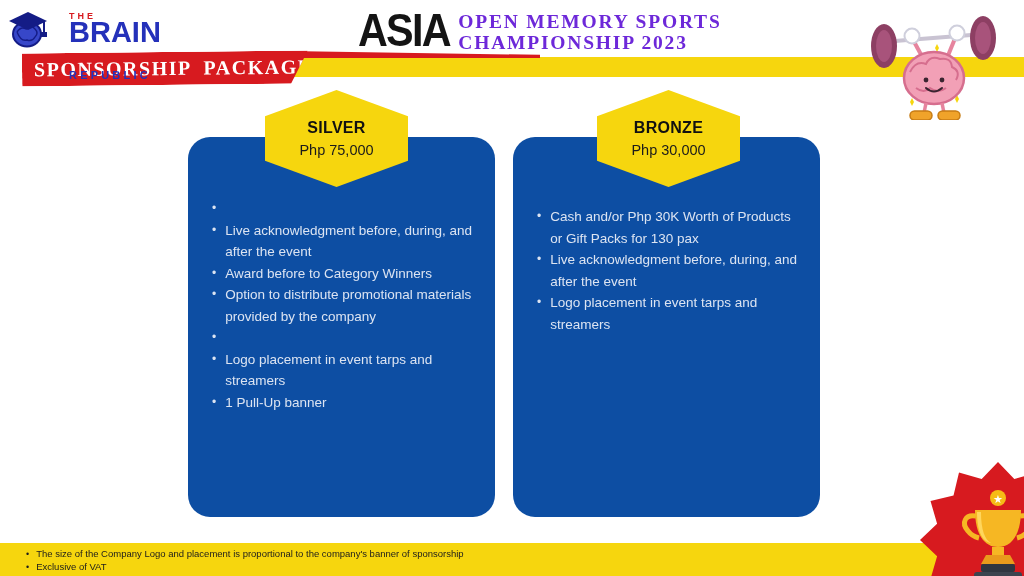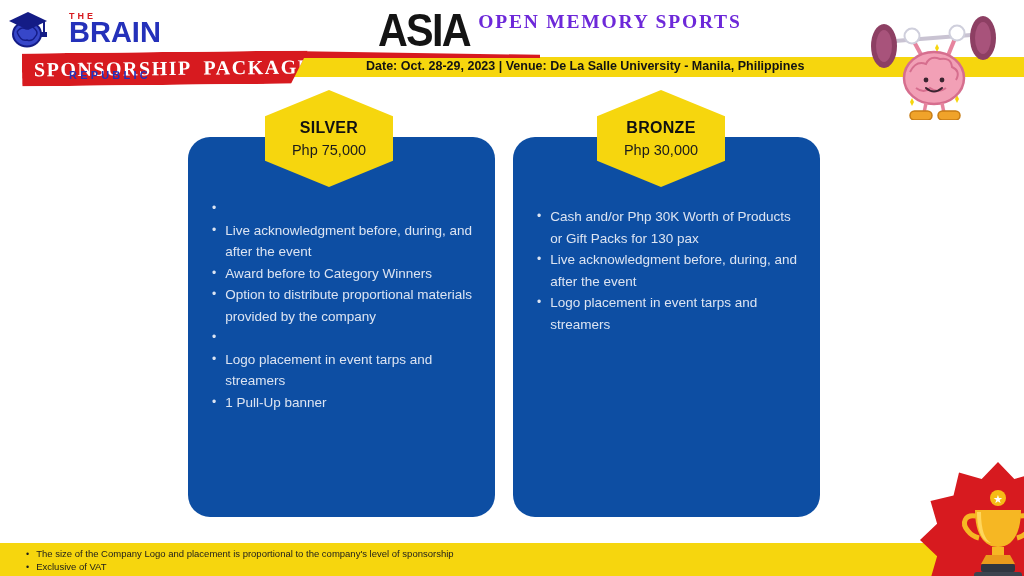--- a/index.html
+++ b/index.html
@@ -12,21 +12,21 @@
     overflow:hidden; font-family:"Liberation Sans", sans-serif;
     margin:0 auto;
   }
   
   .logo{position:absolute; left:7px; top:6px; display:flex; gap:16px; align-items:flex-start; z-index:4;}
   .logo-texts{display:flex; flex-direction:column; padding-top:6px;}
   .logo-the{color:var(--red); font-size:9px; font-weight:bold; letter-spacing:3px; line-height:9px;}
   .logo-brain{color:var(--logo-blue); font-size:29px; font-weight:bold; letter-spacing:0px; line-height:22px;}
   .logo-republic{color:var(--logo-blue); font-size:11px; font-weight:bold; letter-spacing:3.2px; line-height:10px;margin-top:27px;}
   
-  .title-block{position:absolute; left:378px; top:8px; display:flex; align-items:flex-start; z-index:4;}
+  .title-block{position:absolute; left:358px; top:8px; display:flex; align-items:flex-start; z-index:4;}
   .title-big{
     font-size:47px; font-weight:bold; color:#141414; line-height:44px;
     letter-spacing:-2px; transform:scaleX(.88); transform-origin:left top;
   }
   .title-lines{display:flex; flex-direction:column; margin-left:-4px; padding-top:3px;}
   .title-line{
     font-family:"Liberation Serif", serif; font-weight:bold; color:#6d28d9;
     font-size:19.5px; line-height:21px; letter-spacing:1.8px; white-space:nowrap;
   }
   
@@ -60,21 +60,21 @@
   }
   .card-silver{left:188px;}
   .card-bronze{left:513px;}
   .benefits{list-style:none; margin:0; padding:61px 16px 0 24px;}
   .card-bronze .benefits{padding-top:69px;}
   .benefit{display:flex; gap:9px; color:var(--benefit-text); font-size:13.5px; line-height:21.5px;}
   .benefit .dot{flex:0 0 auto; font-size:12px;}
   .benefit .btext{white-space:pre-line;}
   
   .hex{
-    position:absolute; top:90px; width:128px; height:97px; background:var(--yellow);
+    position:absolute; top:90px; width:143px; height:97px; background:var(--yellow);
     clip-path:polygon(50% 0,100% 27%,100% 73%,50% 100%,0 73%,0 27%);
     display:flex; flex-direction:column; align-items:center; justify-content:center;
     z-index:3;
   }
   .hex-silver{left:265px;}
   .hex-bronze{left:597px;text-align:right;}
   .hex-tier{font-size:16px; font-weight:bold; color:#111; letter-spacing:.3px;}
   .hex-price{font-size:14.5px; color:#1b1b1b; margin-top:5px;}
   
   .footer-strip{position:absolute; left:0; right:0; top:543px; height:33px; background:var(--yellow); z-index:1;}
@@ -101,25 +101,25 @@
       <span class="logo-the">THE</span>
       <span class="logo-brain">BRAIN</span>
       <span class="logo-republic">REPUBLIC</span>
     </div>
   </div>
 
   <div class="title-block">
     <span class="title-big">ASIA</span>
     <span class="title-lines">
       <span class="title-line">OPEN MEMORY SPORTS</span>
+      <span class="title-line">CHAMPIONSHIP 2023</span>
     </span>
   </div>
 
   <div class="event-strip"></div>
-  <div class="event-text">Date: Oct. 28-29, 2023  |  Venue: De La Salle University - Manila, Philippines</div>
   <div class="red-tail"></div>
   <div class="red-banner">
     <span class="banner-label">SPONSORSHIP  PACKAGE</span>
   </div>
 
   <div class="mascot">
     <svg width="165" height="120" viewBox="0 0 165 120">
 
       <g fill="#f6d60e">
         <path d="M52 66 l3 6 l-3 6 l-3 -6 z"></path>
@@ -166,21 +166,21 @@
           <span class="dot">•</span>
           <span class="btext">Live acknowledgment before, during, and
 after the event</span>
         </li>
         <li class="benefit">
           <span class="dot">•</span>
           <span class="btext">Award before to Category Winners</span>
         </li>
         <li class="benefit">
           <span class="dot">•</span>
-          <span class="btext">Option to distribute  proportional materials
+          <span class="btext">Option to distribute  promotional materials
 provided by the company</span>
         </li>
         <li class="benefit">
           <span class="dot">•</span>
         </li>
         <li class="benefit">
           <span class="dot">•</span>
           <span class="btext">Logo placement in event tarps and streamers</span>
         </li>
         <li class="benefit">
@@ -215,21 +215,21 @@
   </div>
   <div class="hex hex-bronze">
     <span class="hex-tier">BRONZE</span>
     <span class="hex-price">Php 30,000</span>
   </div>
 
   <div class="footer-strip">
     <ul class="notes">
         <li class="benefit">
           <span class="dot">•</span>
-          <span class="btext">The size of the Company Logo and placement is proportional to the company's level of sponsorship</span>
+          <span class="btext">The size of the Company Logo and placement is proportional to the company's banner of sponsorship</span>
         </li>
         <li class="benefit">
           <span class="dot">•</span>
           <span class="btext">Exclusive of VAT</span>
         </li>
       </ul>
   </div>
 
   <div class="trophy-badge">
     <svg width="160" height="160" viewBox="0 0 160 160">

